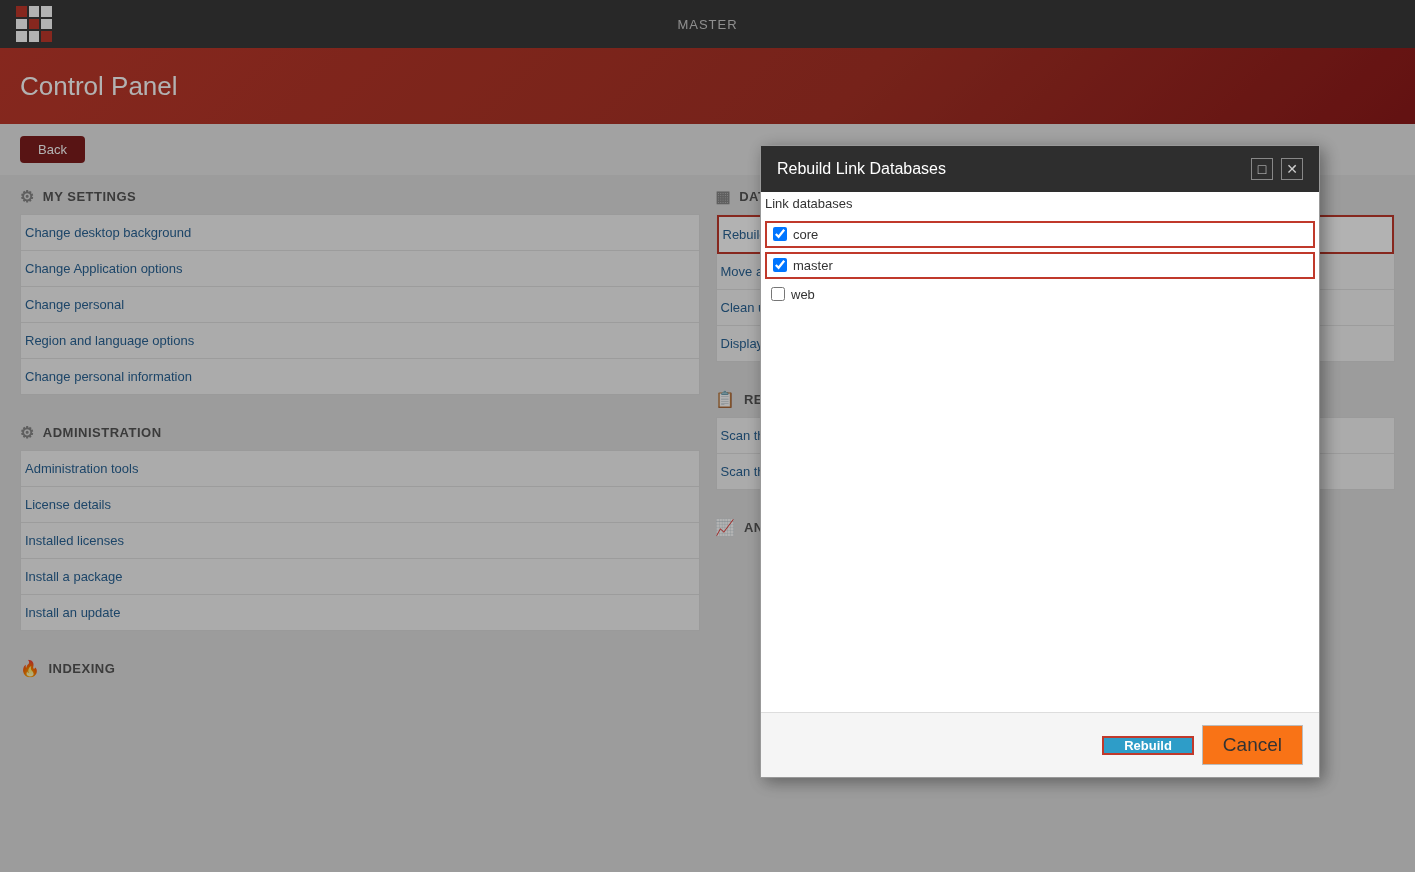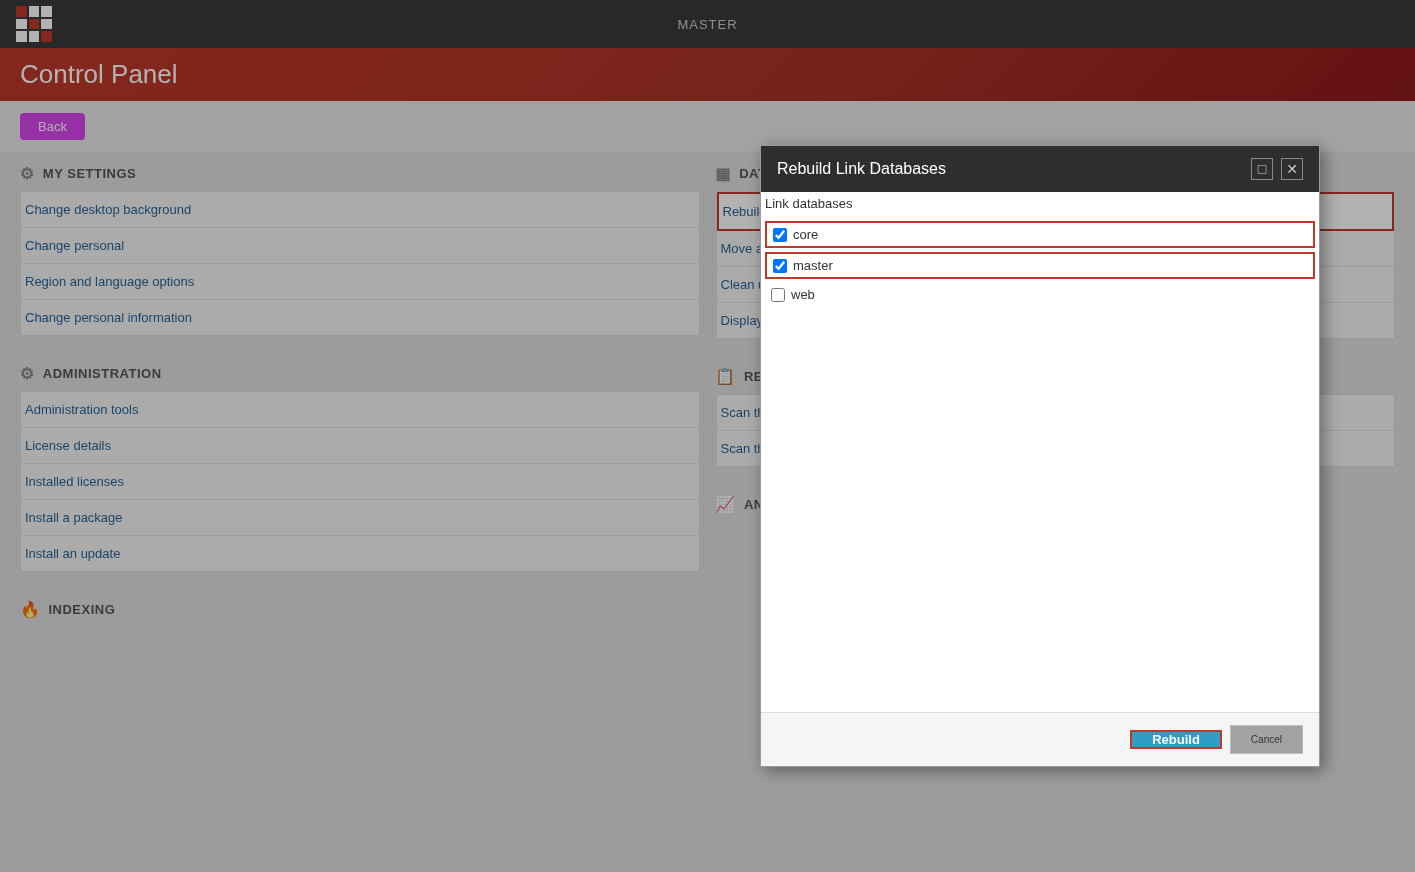--- a/index.html
+++ b/index.html
@@ -31,38 +31,38 @@
       font-size: 13px;
       position: absolute;
       left: 50%;
       transform: translateX(-50%);
       letter-spacing: 1px;
     }
 
     
     .page-header {
       background: linear-gradient(135deg, #c0392b 0%, #a93226 60%, #8e1a1a 100%);
-      height: 53px;
+      height: 76px;
       display: flex;
       align-items: center;
       padding: 0 20px;
     }
     .page-header h1 {
       color: #fff;
       font-size: 26px;
       font-weight: 300;
     }
 
     
     .toolbar {
       padding: 12px 20px;
       background: #e8e8e8;
     }
     .back-btn {
-      background: #d946ef;
+      background: #7f1d1d;
       color: #fff;
       border: none;
       padding: 6px 18px;
       border-radius: 4px;
       cursor: pointer;
       font-size: 13px;
     }
 
     
     .section-header {
@@ -167,21 +167,21 @@
       flex: 1;
       min-height: 520px;
     }
     .link-databases-label {
       font-size: 13px;
       color: #333;
       margin-bottom: 10px;
     }
     .checkbox-row {
       display: flex;
-      align-items: center;
+      align-items: flex-start;
       gap: 6px;
       padding: 4px 6px;
       margin-bottom: 4px;
       font-size: 13px;
       color: #333;
     }
     .checkbox-row.highlighted {
       border: 2px solid #c0392b;
     }
     .checkbox-row input[type=checkbox] {
@@ -202,26 +202,26 @@
     .btn-rebuild {
       background: #2e9dc8;
       color: #fff;
       border: 2px solid #c0392b;
       padding: 0 20px;
       cursor: pointer;
       font-size: 13px;
       font-weight: 600;
     }
     .btn-cancel {
-      background: #a3a3a3;
+      background: #f97316;
       color: #333;
       border: 1px solid #bbb;
       padding: 8px 20px;
       cursor: pointer;
-      font-size: 10px;
+      font-size: 19px;
     }
 
     .section-block {
       margin-bottom: 16px;
     }
   </style>
 </head>
 <body>
 
 <div class="top-bar">
@@ -251,20 +251,21 @@
 
   <div class="left-panel">
 
     <div class="section-block">
       <div class="section-header">
         <span class="section-icon">⚙</span>
         <span>MY SETTINGS</span>
       </div>
       <div class="menu-list">
         <div class="menu-item">Change desktop background</div>
+        <div class="menu-item">Change Application options</div>
         <div class="menu-item">Change personal</div>
         <div class="menu-item">Region and language options</div>
         <div class="menu-item">Change personal information</div>
       </div>
     </div>
 
     <div class="section-block">
       <div class="section-header">
         <span class="section-icon">⚙</span>
         <span>ADMINISTRATION</span>

